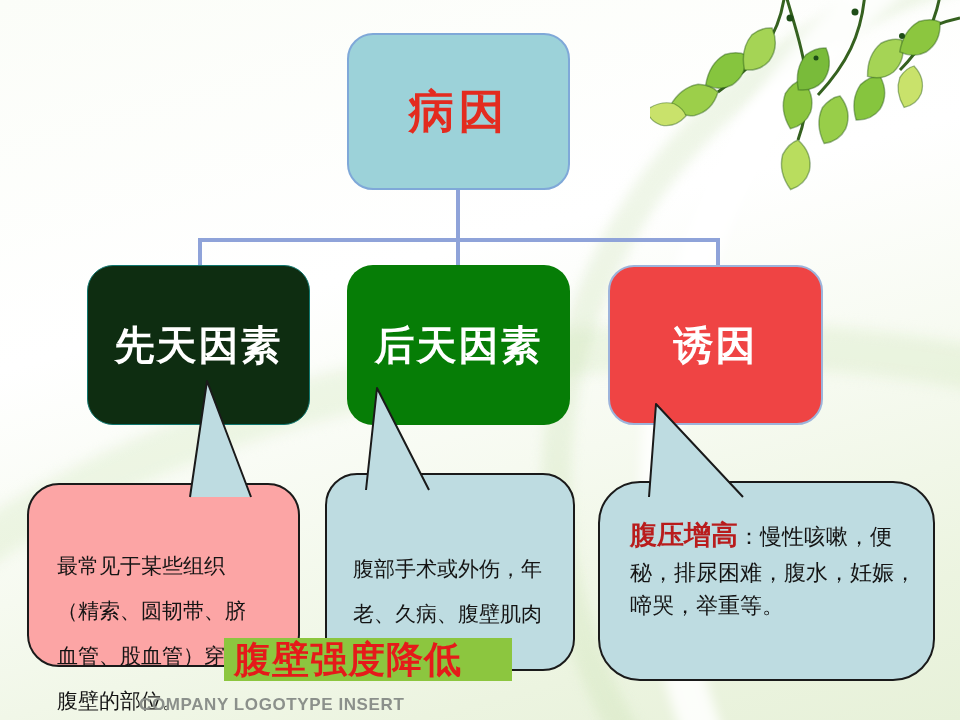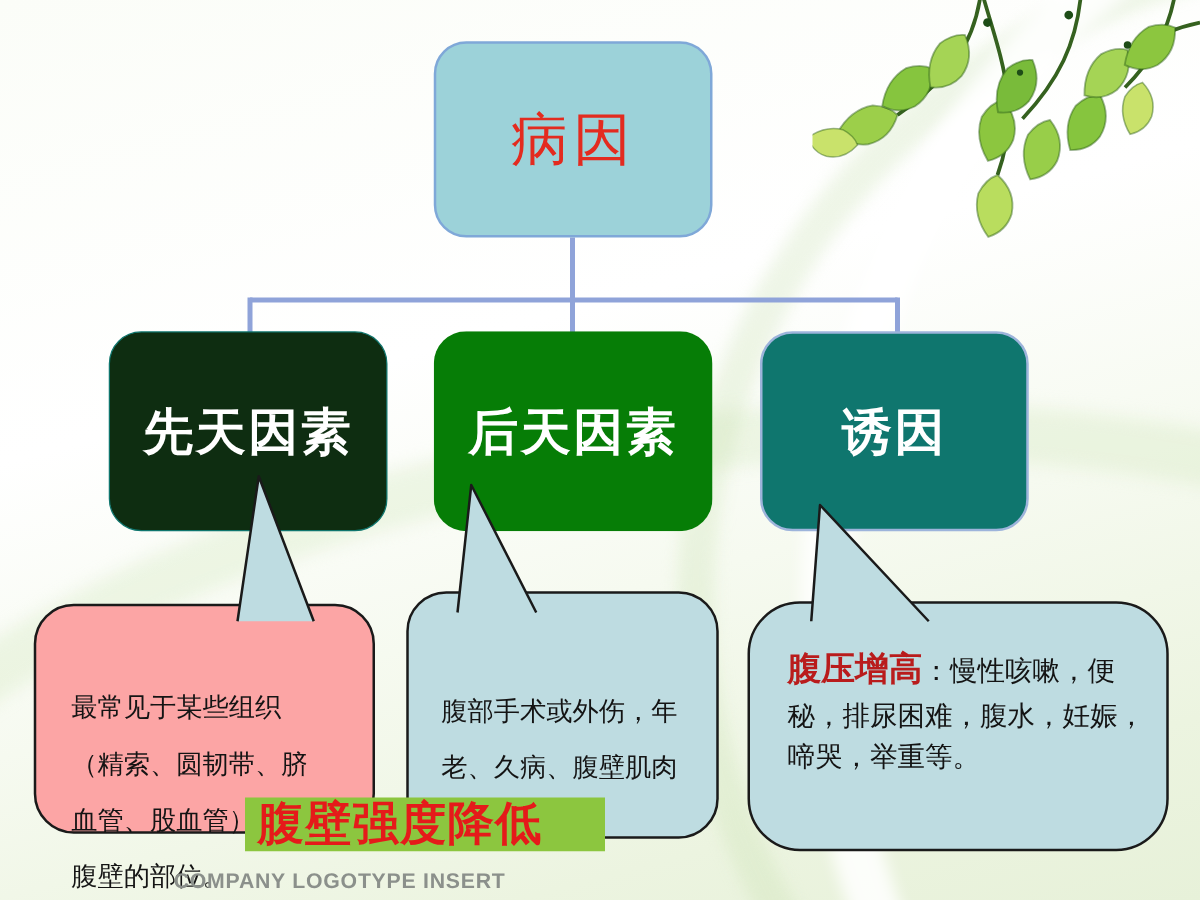--- a/index.html
+++ b/index.html
@@ -31,21 +31,21 @@
     filter:blur(6px);transform:rotate(10deg);
   }
   
   .leaves{position:absolute;right:0;top:0;}
   
   .shape{position:absolute;display:flex;align-items:center;justify-content:center;}
   .root-box{
     left:347px;top:33px;width:223px;height:157px;border-radius:26px;
     border:2px solid #7fa8d8;box-sizing:border-box;
   }
-  .root-label{font-size:46px;font-weight:normal;letter-spacing:4px;}
+  .root-label{font-size:46px;font-weight:bold;letter-spacing:4px;}
   .branch-box{top:265px;height:160px;border-radius:26px;box-sizing:border-box;}
   .branch-label{font-size:40px;font-weight:bold;letter-spacing:2px;}
   .box-congenital{left:87px;width:223px;border:1px solid #0f766e;}
   .box-acquired{left:347px;width:223px;border:2px solid transparent;}
   .box-trigger{left:608px;width:215px;border:2px solid #9db4db;}
   svg.overlay{position:absolute;left:0;top:0;pointer-events:none;}
   
   .bubble{
     position:absolute;box-sizing:border-box;
     border:2px solid #1a1a1a;
@@ -131,21 +131,21 @@
   <div class="shape root-box" style="background:#9cd2d9;">
     <span class="root-label" style="color:#e32b1f;">病因</span>
   </div>
 
   <div class="shape branch-box box-congenital" style="background:#0e2d11;">
     <span class="branch-label" style="color:#ffffff;">先天因素</span>
   </div>
   <div class="shape branch-box box-acquired" style="background:#067d06;">
     <span class="branch-label" style="color:#ffffff;">后天因素</span>
   </div>
-  <div class="shape branch-box box-trigger" style="background:#0f766e;align-items:center;">
+  <div class="shape branch-box box-trigger" style="background:#ef4444;align-items:center;">
     <span class="branch-label" style="color:#ffffff;">诱因</span>
   </div>
 
   <div class="bubble bubble-congenital" style="background:#fca5a5;">
     <span>最常见于某些组织
 （精索、圆韧带、脐
 血管、股血管）穿过
 腹壁的部位。</span>
   </div>
   <div class="bubble bubble-acquired" style="background:#bedce1;">
@@ -160,19 +160,19 @@
   </div>
 
   <svg class="overlay" width="960" height="720">
     <g fill="#bedce1" stroke="#1a1a1a" stroke-width="2" stroke-linejoin="round">
       <path d="M190 497 L207 381 L251 497"></path>
       <path d="M366 490 L377 388 L429 490"></path>
       <path d="M649 497 L656 404 L743 497"></path>
     </g>
   </svg>
 
-  <div class="conclusion" style="background:#8cc63f;">
+  <div class="conclusion" style="background:#8cc63f;margin-left:28px;">
     <span class="conclusion-label" style="color:#e51a1a;">腹壁强度降低</span>
   </div>
 
   <div class="footer">COMPANY LOGOTYPE INSERT</div>
 
 </div>
 
 </body></html>

